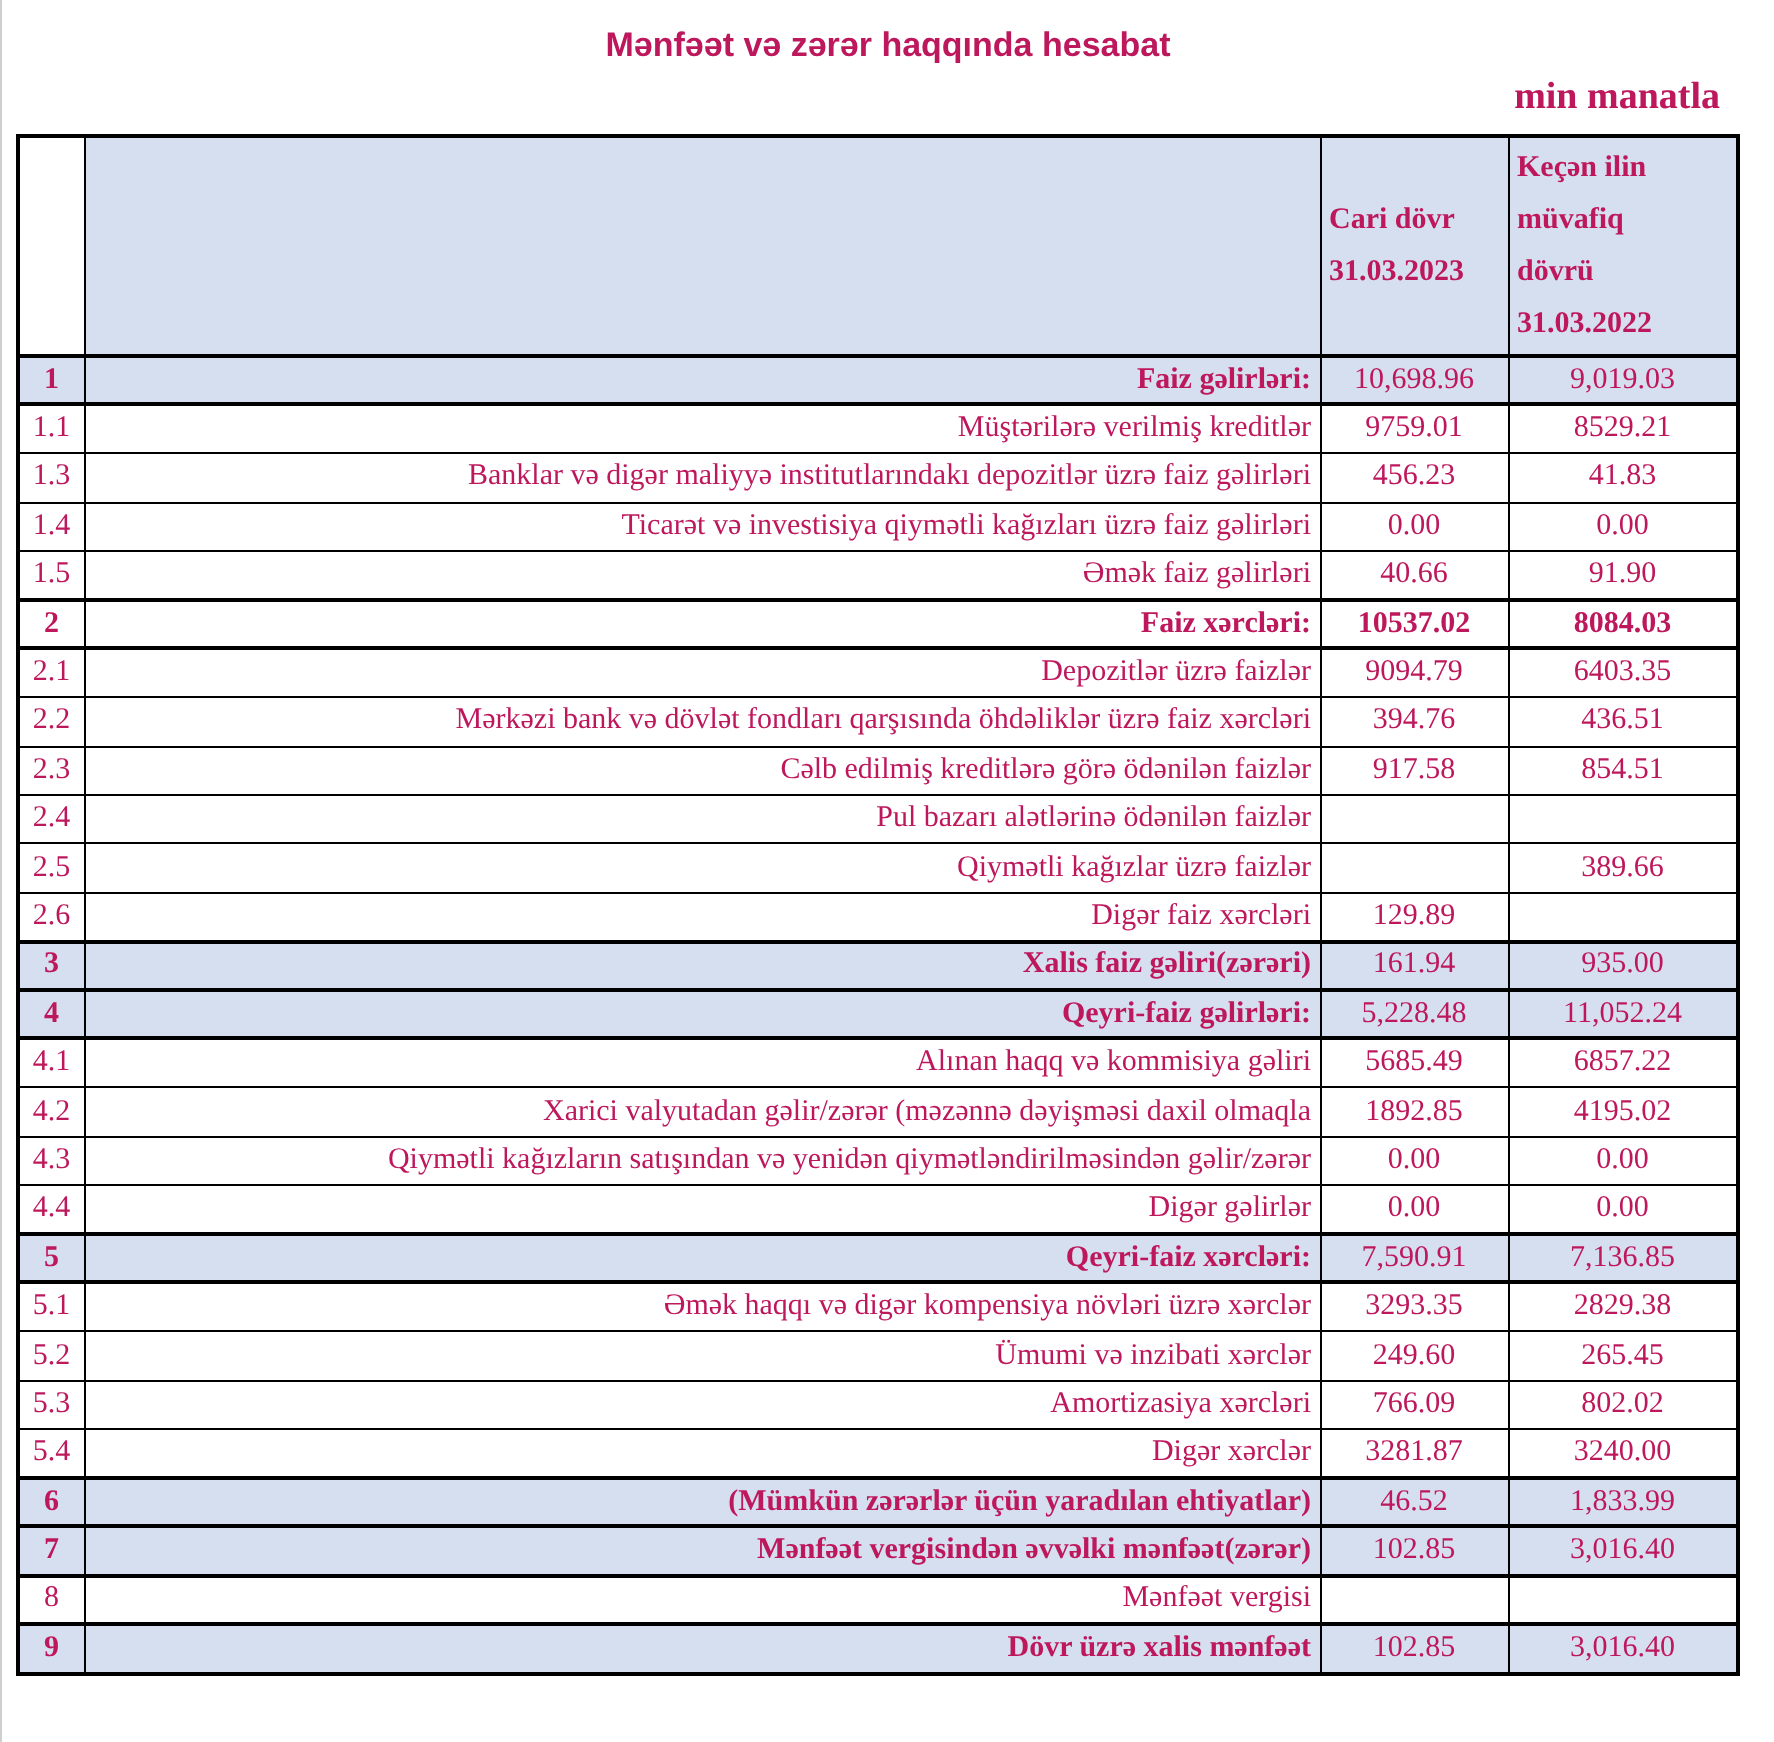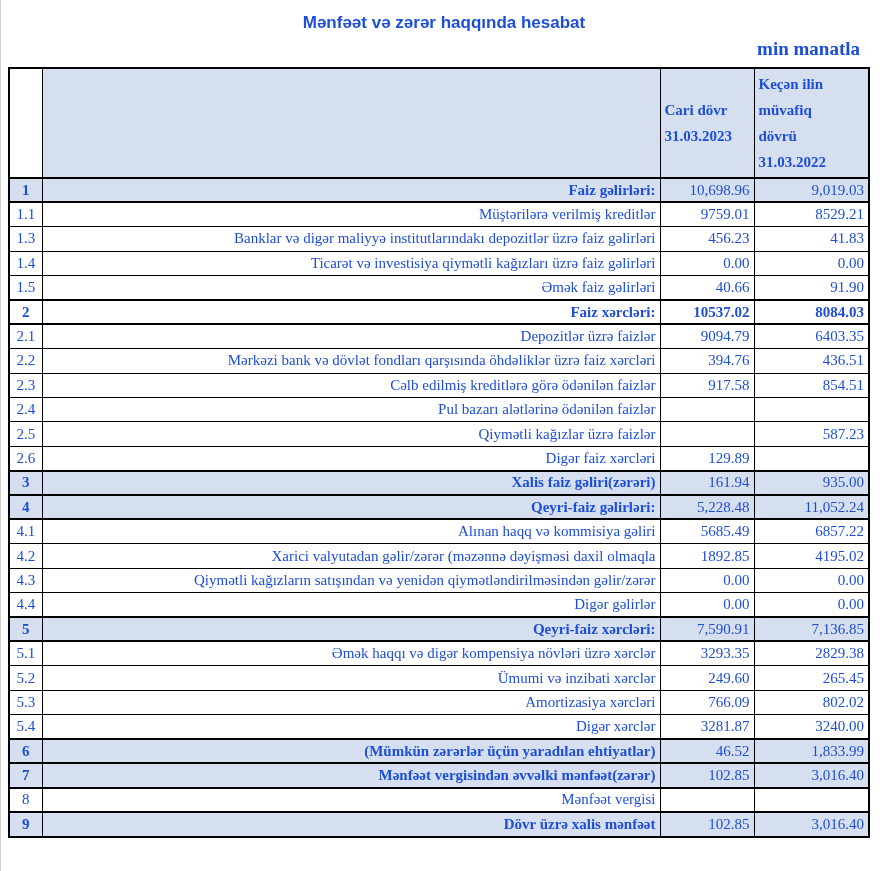--- a/index.html
+++ b/index.html
@@ -1,19 +1,19 @@
 <!DOCTYPE html>
 <html style="--hl: #d6dfef;"><head>
 <meta charset="utf-8">
 <style>
   html,body{margin:0;padding:0;background:#ffffff;}
   .page{
     width:887px;height:871px;background:#ffffff;position:relative;
     box-sizing:border-box;border-left:1px solid #cfcfcf;overflow:hidden;
-    font-family:"Liberation Serif",serif;color:#1d4ed8;
+    font-family:"Liberation Serif",serif;color:#be185d;
   }
   .title{
     padding-top:13px;text-align:center;
     font-family:"Liberation Sans",sans-serif;font-weight:bold;font-size:17px;
     letter-spacing:0px;
   }
   .unit-note{
     margin-top:5px;text-align:right;padding-right:27px;
     font-weight:bold;font-size:19px;
   }
@@ -33,21 +33,21 @@
   thead tr{height:110px;}
   thead th{
     background:var(--hl,#d6dfef);font-weight:bold;text-align:left;
     vertical-align:middle;white-space:pre-line;line-height:26px;font-size:15px;
     border-bottom:2px solid #000;
   }
   thead th.corner{background:#ffffff;}
   tbody tr{height:24.4px;}
   td.no{text-align:center;white-space:nowrap;}
   td.label{text-align:right;white-space:nowrap;}
-  td.current,td.previous{text-align:right;white-space:nowrap;margin-top:48px;}
+  td.current,td.previous{text-align:center;white-space:nowrap;margin-top:48px;}
   tr.blue-total{background:var(--hl,#d6dfef);}
   tr.blue-total td{border-top-width:2px;border-bottom-width:2px;}
   tr.blue-total td.no, tr.blue-total td.label{font-weight:bold;}
   tr.white-total td{border-top-width:2px;border-bottom-width:2px;font-weight:bold;}
 </style>
 </head>
 <body>
 
 <div class="page">
   <div class="title">Mənfəət və zərər haqqında hesabat</div>
@@ -130,21 +130,21 @@
         <tr class="normal">
           <td class="no">2.4</td>
           <td class="label">Pul bazarı alətlərinə ödənilən faizlər</td>
           <td class="current"></td>
           <td class="previous"></td>
         </tr>
         <tr class="normal">
           <td class="no">2.5</td>
           <td class="label">Qiymətli kağızlar üzrə faizlər</td>
           <td class="current"></td>
-          <td class="previous">587.23</td>
+          <td class="previous">389.66</td>
         </tr>
         <tr class="normal">
           <td class="no">2.6</td>
           <td class="label">Digər faiz xərcləri</td>
           <td class="current">129.89</td>
           <td class="previous"></td>
         </tr>
         <tr class="blue-total">
           <td class="no">3</td>
           <td class="label">Xalis faiz gəliri(zərəri)</td>

